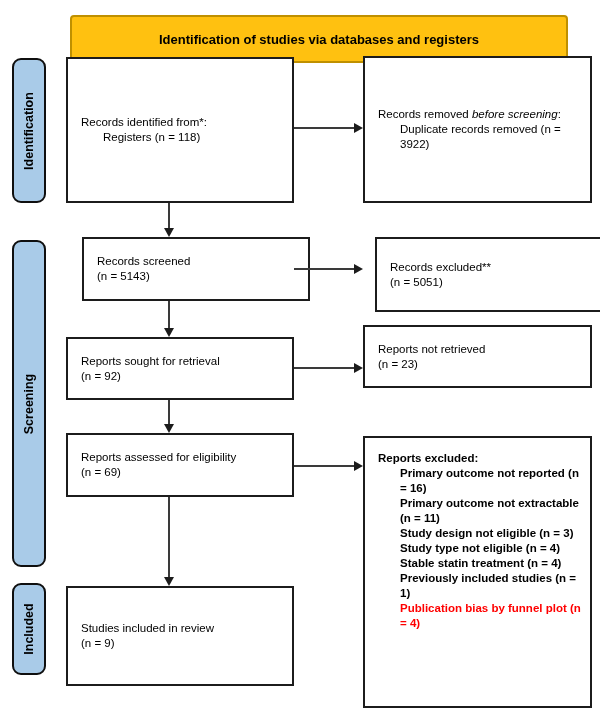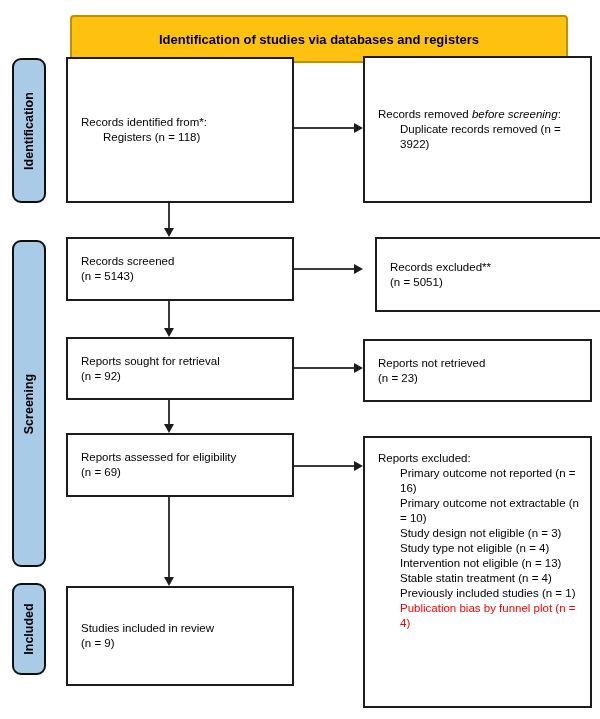--- a/index.html
+++ b/index.html
@@ -31,26 +31,26 @@
   .box {
     position:absolute; background:#fff; border:2px solid #1c1c1c;
     box-sizing:border-box; font-size:11.5px; line-height:15px;
     padding:6px 8px 6px 13px;
     display:flex; flex-direction:column; justify-content:center;
   }
   .col-left  { left:66px;  width:228px; }
   .col-right { left:363px; width:229px; }
   .b1 { top:57px;  height:146px; }
   .b2 { top:56px;  height:147px; }
-  .b3 { top:237px; height:64px; }
+  .b3 { top:237px; height:64px;margin-left:16px; }
   .b4 { top:237px; height:75px;margin-left:12px; }
   .b5 { top:337px; height:63px; }
-  .b6 { top:339px; height:63px; }
+  .b6 { top:325px; height:63px; }
   .b7 { top:433px; height:64px; }
-  .b8 { top:436px; height:272px; justify-content:flex-start; padding-top:13px; }
+  .b8 { top:436px; height:272px; justify-content:flex-start; padding-top:13px;font-weight:bold; }
   .b9 { top:586px; height:100px; }
   .sub { padding-left:22px; }
   .red { color:#FF0000; }
   .it  { font-style:italic; }
 
   .vline { position:absolute; left:168px; width:2px; background:#3a3a3a; }
   .hline { position:absolute; height:2px; background:#3a3a3a; left:294px; width:61px; }
   .head-down {
     position:absolute; left:164px; width:0; height:0;
     border-left:5px solid transparent; border-right:5px solid transparent;
@@ -108,24 +108,23 @@
     <div>(n = 23)</div>
   </div>
 
   <div class="box col-left b7">
     <div>Reports assessed for eligibility</div>
     <div>(n = 69)</div>
   </div>
   <div class="box col-right b8">
     <div>Reports excluded:</div>
     <div class="sub">Primary outcome not reported (n = 16)</div>
-    <div class="sub">Primary outcome not extractable (n = 10)</div>
+    <div class="sub">Primary outcome not extractable (n = 11)</div>
     <div class="sub">Study design not eligible (n = 3)</div>
     <div class="sub">Study type not eligible (n = 4)</div>
-    <div class="sub">Intervention not eligible (n = 13)</div>
     <div class="sub">Stable statin treatment (n = 4)</div>
     <div class="sub">Previously included studies (n = 1)</div>
     <div class="sub red">Publication bias by funnel plot (n = 4)</div>
   </div>
 
   <div class="box col-left b9">
     <div>Studies included in review</div>
     <div>(n = 9)</div>
   </div>
 

